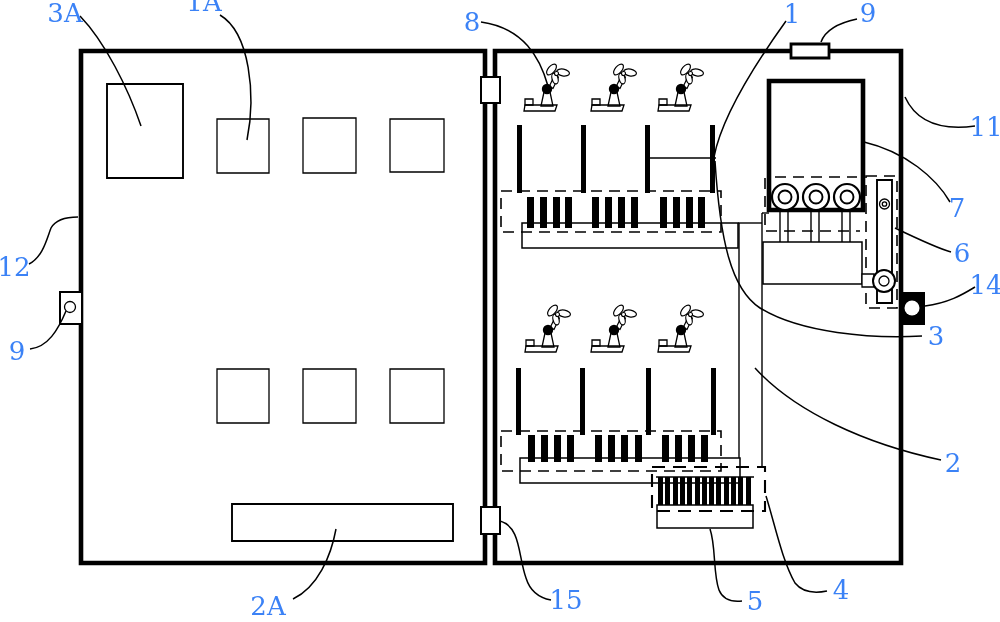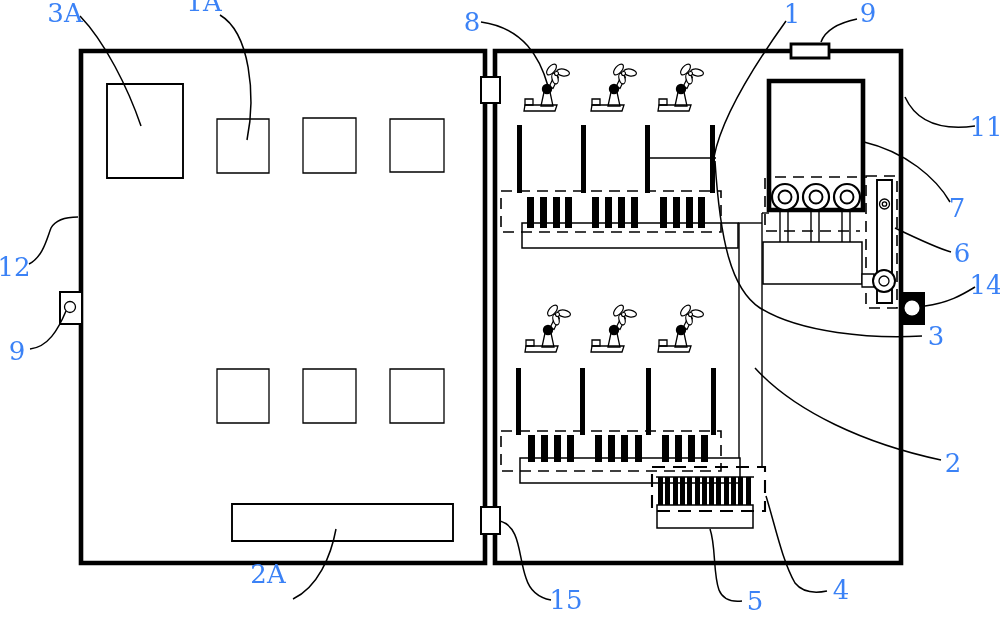--- a/index.html
+++ b/index.html
@@ -214,18 +214,18 @@
 <div class="callout" style="left:792px;top:14px">1</div>
 <div class="callout" style="left:868px;top:13px">9</div>
 <div class="callout" style="left:986px;top:127px">11</div>
 <div class="callout" style="left:957px;top:208px">7</div>
 <div class="callout" style="left:962px;top:253px">6</div>
 <div class="callout" style="left:986px;top:285px">14</div>
 <div class="callout" style="left:936px;top:336px">3</div>
 <div class="callout" style="left:953px;top:463px">2</div>
 <div class="callout" style="left:14px;top:267px">12</div>
 <div class="callout" style="left:17px;top:351px">9</div>
-<div class="callout" style="left:268px;top:574px">2A</div>
+<div class="callout" style="left:268px;top:606px">2A</div>
 <div class="callout" style="left:566px;top:600px">15</div>
 <div class="callout" style="left:755px;top:601px">5</div>
 <div class="callout" style="left:841px;top:590px">4</div>
 
 </div>
 
 </body></html>

